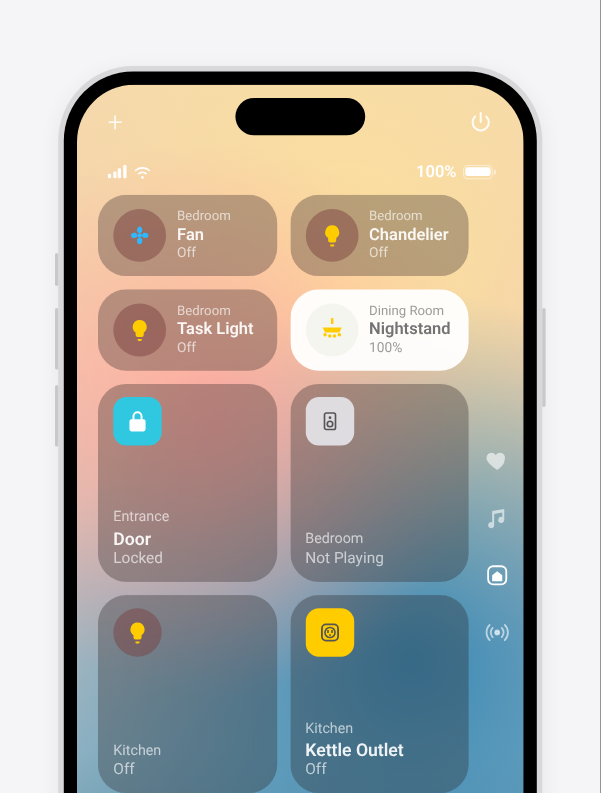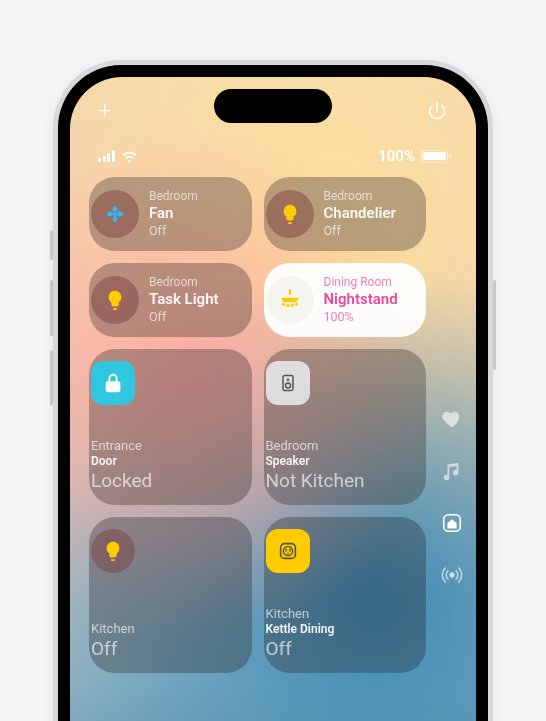--- a/index.html
+++ b/index.html
@@ -110,38 +110,38 @@
     position: absolute;
     top: 100px;
     left: 19px;
     right: 50px;
     display: grid;
     grid-template-columns: 1fr 1fr;
     gap: 12px;
   }
   .tile {
     border-radius: 26px;
-    padding: 12px 2px;
+    padding: 12px 14px;
     color: rgba(255,255,255,0.92);
     backdrop-filter: blur(10px);
     position: relative;
   }
   .tile-small {
     height: 74px;
     background: rgba(60,50,50,0.35);
     display: flex;
     align-items: center;
     gap: 10px;
   }
   .tile-small.on {
     background: rgba(255,255,255,0.95);
-    color: #ec4899;
+    color: #737373;
   }
   .tile-large {
-    height: 156px;
+    height: 180px;
     background: rgba(40,35,35,0.32);
     display: flex;
     flex-direction: column;
     justify-content: space-between;
   }
   .tile-icon-circle {
     width: 48px; height: 48px;
     border-radius: 50%;
     background: rgba(120,60,60,0.45);
     display: flex;
@@ -160,22 +160,22 @@
   .tile-icon-square.outlet { background: #ffcc00; }
   .tile-icon-square.speaker { background: rgba(230,230,235,0.9); }
   .tile-icon-square.lock { background: #2fc8e0; }
   .tile-icon-square.bulb-lg { background: rgba(120,60,60,0.45); border-radius: 50%; }
 
   .tile-labels { display: flex; flex-direction: column; line-height: 1.25; overflow: hidden; }
   .tile-room { font-size: 12px; opacity: 0.7; }
   .tile-name { font-size: 15px; font-weight: 600; }
   .tile-status { font-size: 12.5px; opacity: 0.7; }
   .tile-large .tile-room { font-size: 13px; }
-  .tile-large .tile-name { font-size: 12px; }
-  .tile-large .tile-status { font-size: 19px; }
+  .tile-large .tile-name { font-size: 16px; }
+  .tile-large .tile-status { font-size: 14px; }
 
   .side-rail {
     position: absolute;
     right: 12px;
     top: 330px;
     display: flex;
     flex-direction: column;
     gap: 28px;
     align-items: center;
     color: rgba(255,255,255,0.6);
@@ -311,22 +311,21 @@
             <svg width="20" height="20" viewBox="0 0 24 24">
                 <g fill="#555">
                   <rect x="6" y="3" width="12" height="18" rx="2" fill="none" stroke="#555" stroke-width="1.8"></rect>
                   <circle cx="12" cy="8" r="1.5"></circle>
                   <circle cx="12" cy="15" r="3" fill="none" stroke="#555" stroke-width="1.8"></circle>
                 </g>
               </svg>
           </div>
           <div class="tile-labels">
             <span class="tile-room">Bedroom</span>
-            <span class="tile-name">Speaker</span>
-            <span class="tile-status">Not Kitchen</span>
+            <span class="tile-status">Not Playing</span>
           </div>
         </div>
 
         <div class="tile tile-large">
           <div class="tile-icon-square bulb-lg">
             <svg width="22" height="22" viewBox="0 0 24 24">
                 <path d="M12 2a7 7 0 0 0-4 12.7V17a2 2 0 0 0 2 2h4a2 2 0 0 0 2-2v-2.3A7 7 0 0 0 12 2zm-2 19h4v1a1 1 0 0 1-1 1h-2a1 1 0 0 1-1-1v-1z" fill="#ffcc00"></path>
               </svg>
           </div>
           <div class="tile-labels">
@@ -342,21 +341,21 @@
                   <rect x="4" y="4" width="16" height="16" rx="4" fill="none" stroke="#555" stroke-width="1.8"></rect>
                   <circle cx="12" cy="12" r="5" fill="none" stroke="#555" stroke-width="1.6"></circle>
                   <rect x="9.2" y="9.5" width="1.6" height="3"></rect>
                   <rect x="13.2" y="9.5" width="1.6" height="3"></rect>
                   <circle cx="12" cy="14.5" r="0.9"></circle>
                 </g>
               </svg>
           </div>
           <div class="tile-labels">
             <span class="tile-room">Kitchen</span>
-            <span class="tile-name">Kettle Dining</span>
+            <span class="tile-name">Kettle Outlet</span>
             <span class="tile-status">Off</span>
           </div>
         </div>
 
       </div>
 
       <div class="side-rail">
         <div class="rail-item">
           <svg viewBox="0 0 24 24" fill="currentColor">
               <path d="M12 21s-7.5-4.7-10-9.3C.4 8.2 2.4 4 6.3 4c2 0 3.5 1.1 4.3 2.3C11.4 5.1 12.9 4 14.9 4c3.9 0 5.9 4.2 4.3 7.7C19.5 16.3 12 21 12 21z"></path>

